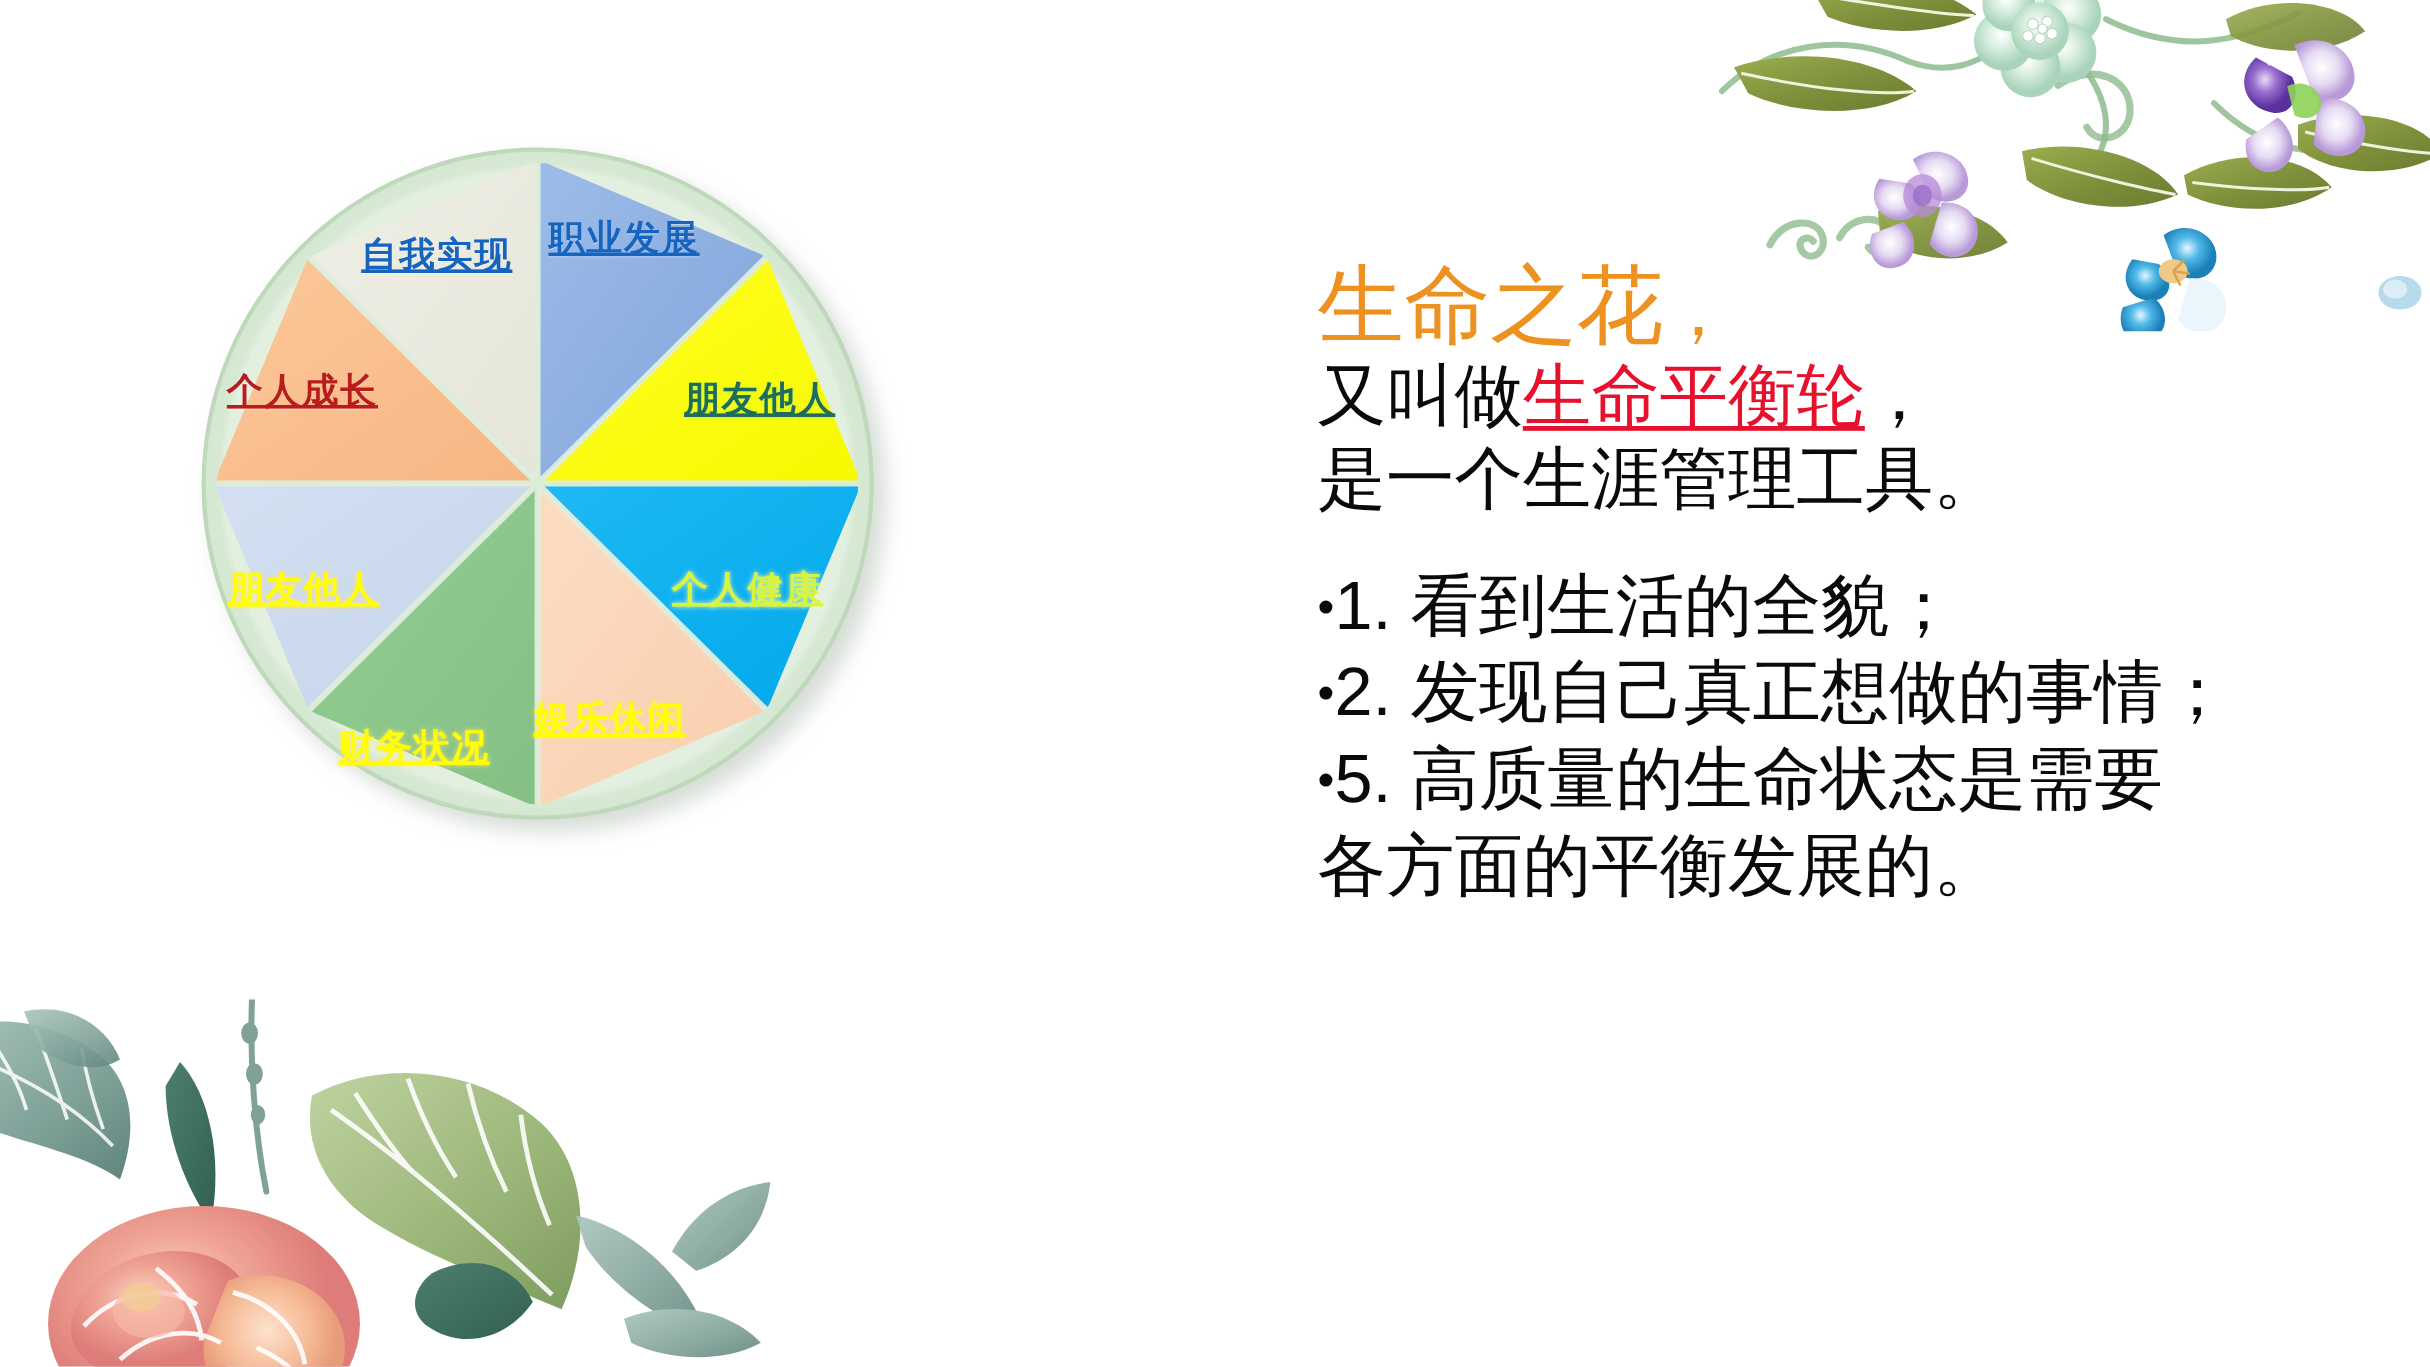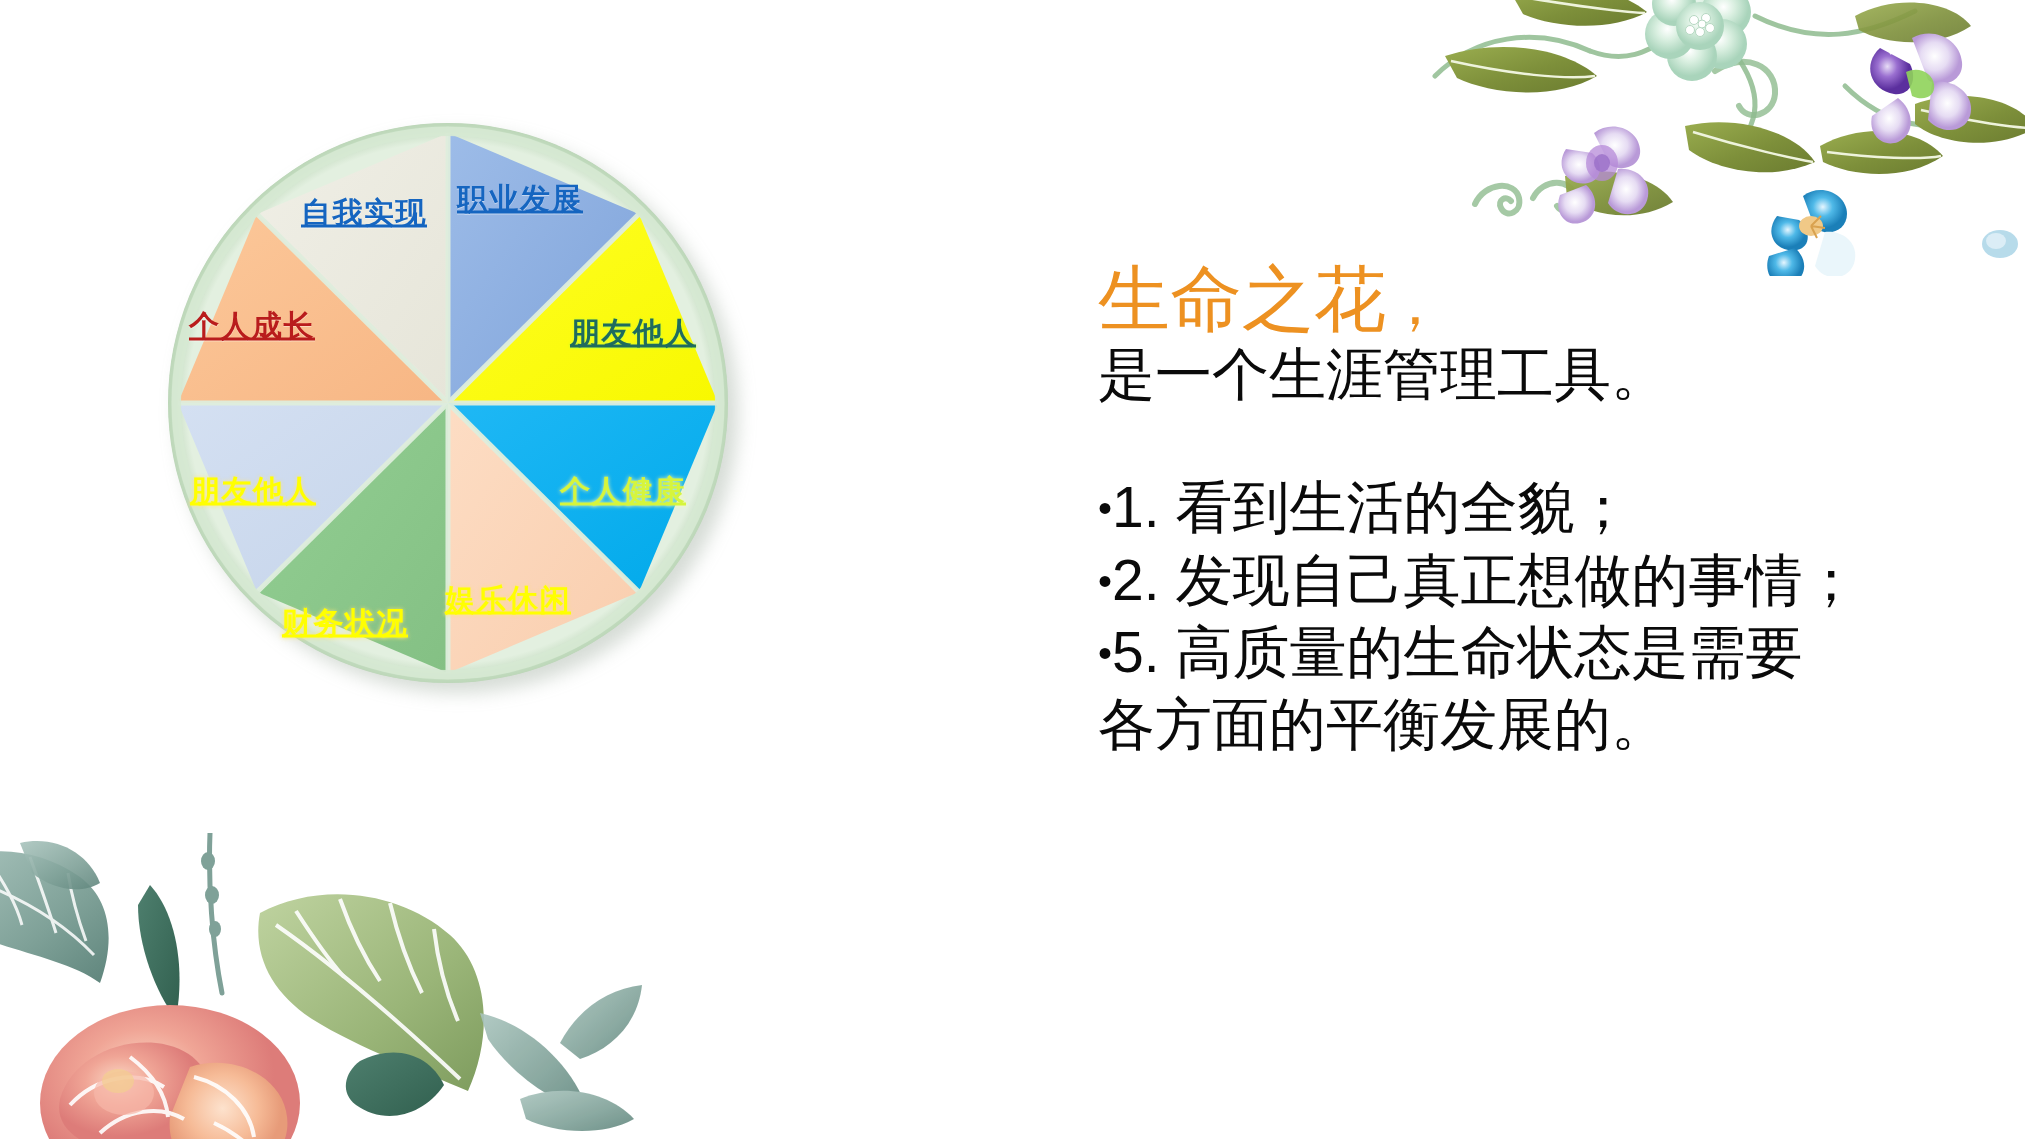--- a/index.html
+++ b/index.html
@@ -55,38 +55,37 @@
     position: absolute;
     left: 1098px; top: 215px;
     width: 800px;
   }
   #title-line {
     font-size: 72px;
     line-height: 1.12;
     color: #ED9121;
     font-weight: 400;
     white-space: nowrap;
-    margin-top: 44px;
   }
   #title-comma { font-size: 58px; }
   .body-line {
     font-size: 57px;
     line-height: 1.22;
     color: #0a0a0a;
     white-space: nowrap;
     font-weight: 400;
   }
   .hl-red {
     color: #E8112D;
     text-decoration: underline;
     text-decoration-color: #E8112D;
     text-underline-offset: 6px;
     text-decoration-thickness: 4px;
   }
-  #bullets { margin-top: 62px; }
+  #bullets { margin-top: 34px; }
   .bullet-line {
     font-size: 57px;
     line-height: 1.27;
     color: #0a0a0a;
     white-space: nowrap;
     font-weight: 400;
   }
   .bullet-dot { font-size: 40px; vertical-align: 0.12em; }
   .wrap-line { white-space: nowrap; }
 
@@ -293,20 +292,23 @@
       <div class="seg-label" style="left:84px;  top:203px; color:#b91c1c; text-shadow:0 1px 0 rgba(255,255,255,0.4);">个人成长</div>
       <div class="seg-label" style="left:196px; top:90px;  color:#1565c0; text-shadow:0 1px 0 rgba(255,255,255,0.45);">自我实现</div>
     </div>
   </div>
 
   <div id="text-block">
     <div id="title-line">
       <span>生命之花</span><span id="title-comma">，</span>
     </div>
 
+    <div class="body-line">
+      <span>又叫做</span><span class="hl-red">生命平衡轮</span><span>，</span>
+    </div>
 
     <div class="body-line">是一个生涯管理工具。</div>
 
     <div id="bullets">
       <div class="bullet-line">
         <span class="bullet-dot">•</span><span>1. 看到生活的全貌；</span>
       </div>
       <div class="bullet-line">
         <span class="bullet-dot">•</span><span>2. 发现自己真正想做的事情；</span>
       </div>

